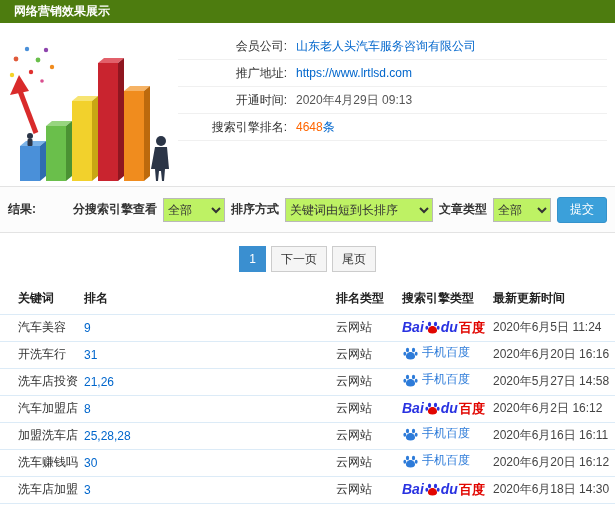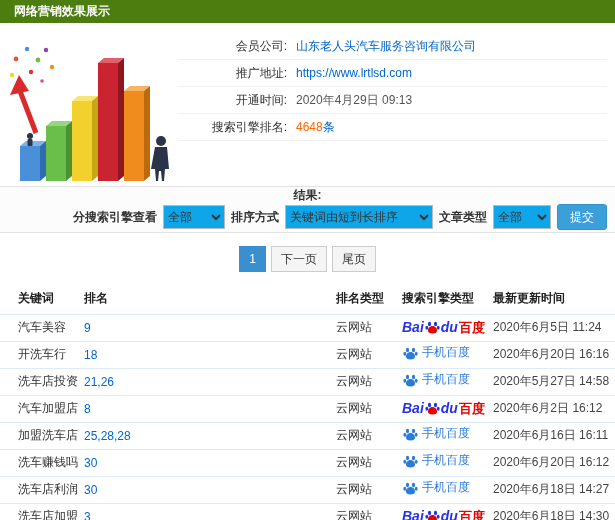--- a/index.html
+++ b/index.html
@@ -47,29 +47,28 @@
 
   
   .filter-bar {
     display: flex;
     align-items: center;
     height: 47px;
     border-top: 1px solid #e3e3e3;
     border-bottom: 1px solid #e3e3e3;
     background: #fcfcfc;
     padding: 0 8px;
-    flex-direction: column;
   }
   .filter-section-label { font-weight: bold; }
   .filter-controls { margin-left: auto; display: flex; align-items: center; gap: 6px; justify-content: flex-end; }
   .filter-label { font-weight: bold; white-space: nowrap; }
   .filter-select {
     height: 24px;
     border: 1px solid #b9b9b9;
-    background: #0ea5e9;
+    background: #bef264;
     font-family: "Liberation Sans", "DejaVu Sans", sans-serif;
     font-size: 12px;
     color: #333;
   }
   .submit-btn {
     height: 26px;
     padding: 0 12px;
     background: #3ba0da;
     border: 1px solid #3492cb;
     border-radius: 3px;
@@ -266,21 +265,21 @@
               <ellipse cx="21.1" cy="12.5" rx="2.3" ry="3.2" fill="#2932e1"></ellipse>
               <path d="M12 9.5c4.2 0 7.3 3.6 7.3 7.2 0 3.1-2.6 4.8-7.3 4.8s-7.3-1.7-7.3-4.8c0-3.6 3.1-7.2 7.3-7.2z" fill="#e10601"></path>
             </svg>
             <i>du</i>
             <span class="baidu-cn">百度</span>
           </span></td>
         <td class="col-time">2020年6月5日 11:24</td>
       </tr>
       <tr>
         <td class="col-keyword">开洗车行</td>
-        <td><a class="rank-link" href="#">18</a></td>
+        <td><a class="rank-link" href="#">31</a></td>
         <td>云网站</td>
         <td><span class="mobile-baidu">
             <svg width="15" height="15" viewBox="0 0 24 24" style="vertical-align:-3px;margin:0 1px">
               <ellipse cx="7.2" cy="6.5" rx="2.6" ry="3.6" fill="#2d7bd9"></ellipse>
               <ellipse cx="16.8" cy="6.5" rx="2.6" ry="3.6" fill="#2d7bd9"></ellipse>
               <ellipse cx="2.9" cy="12.5" rx="2.3" ry="3.2" fill="#2d7bd9"></ellipse>
               <ellipse cx="21.1" cy="12.5" rx="2.3" ry="3.2" fill="#2d7bd9"></ellipse>
               <path d="M12 9.5c4.2 0 7.3 3.6 7.3 7.2 0 3.1-2.6 4.8-7.3 4.8s-7.3-1.7-7.3-4.8c0-3.6 3.1-7.2 7.3-7.2z" fill="#2d7bd9"></path>
             </svg>
             <span>手机百度</span>
@@ -347,36 +346,20 @@
               <ellipse cx="16.8" cy="6.5" rx="2.6" ry="3.6" fill="#2d7bd9"></ellipse>
               <ellipse cx="2.9" cy="12.5" rx="2.3" ry="3.2" fill="#2d7bd9"></ellipse>
               <ellipse cx="21.1" cy="12.5" rx="2.3" ry="3.2" fill="#2d7bd9"></ellipse>
               <path d="M12 9.5c4.2 0 7.3 3.6 7.3 7.2 0 3.1-2.6 4.8-7.3 4.8s-7.3-1.7-7.3-4.8c0-3.6 3.1-7.2 7.3-7.2z" fill="#2d7bd9"></path>
             </svg>
             <span>手机百度</span>
           </span></td>
         <td class="col-time">2020年6月20日 16:12</td>
       </tr>
       <tr>
-        <td class="col-keyword">洗车店利润</td>
-        <td><a class="rank-link" href="#">30</a></td>
-        <td>云网站</td>
-        <td><span class="mobile-baidu">
-            <svg width="15" height="15" viewBox="0 0 24 24" style="vertical-align:-3px;margin:0 1px">
-              <ellipse cx="7.2" cy="6.5" rx="2.6" ry="3.6" fill="#2d7bd9"></ellipse>
-              <ellipse cx="16.8" cy="6.5" rx="2.6" ry="3.6" fill="#2d7bd9"></ellipse>
-              <ellipse cx="2.9" cy="12.5" rx="2.3" ry="3.2" fill="#2d7bd9"></ellipse>
-              <ellipse cx="21.1" cy="12.5" rx="2.3" ry="3.2" fill="#2d7bd9"></ellipse>
-              <path d="M12 9.5c4.2 0 7.3 3.6 7.3 7.2 0 3.1-2.6 4.8-7.3 4.8s-7.3-1.7-7.3-4.8c0-3.6 3.1-7.2 7.3-7.2z" fill="#2d7bd9"></path>
-            </svg>
-            <span>手机百度</span>
-          </span></td>
-        <td class="col-time">2020年6月18日 14:27</td>
-      </tr>
-      <tr>
         <td class="col-keyword">洗车店加盟</td>
         <td><a class="rank-link" href="#">3</a></td>
         <td>云网站</td>
         <td><span class="baidu-logo">
             <i>Bai</i>
             <svg width="15" height="15" viewBox="0 0 24 24" style="vertical-align:-3px;margin:0 1px">
               <ellipse cx="7.2" cy="6.5" rx="2.6" ry="3.6" fill="#2932e1"></ellipse>
               <ellipse cx="16.8" cy="6.5" rx="2.6" ry="3.6" fill="#2932e1"></ellipse>
               <ellipse cx="2.9" cy="12.5" rx="2.3" ry="3.2" fill="#2932e1"></ellipse>
               <ellipse cx="21.1" cy="12.5" rx="2.3" ry="3.2" fill="#2932e1"></ellipse>

